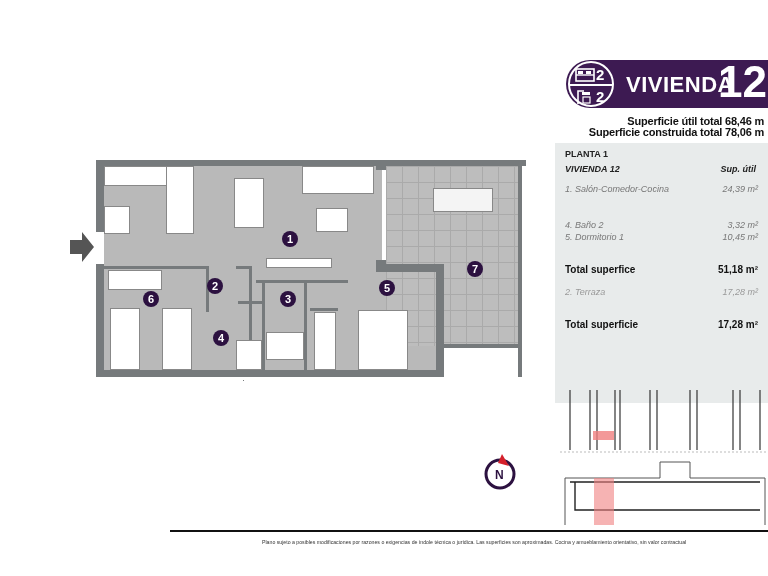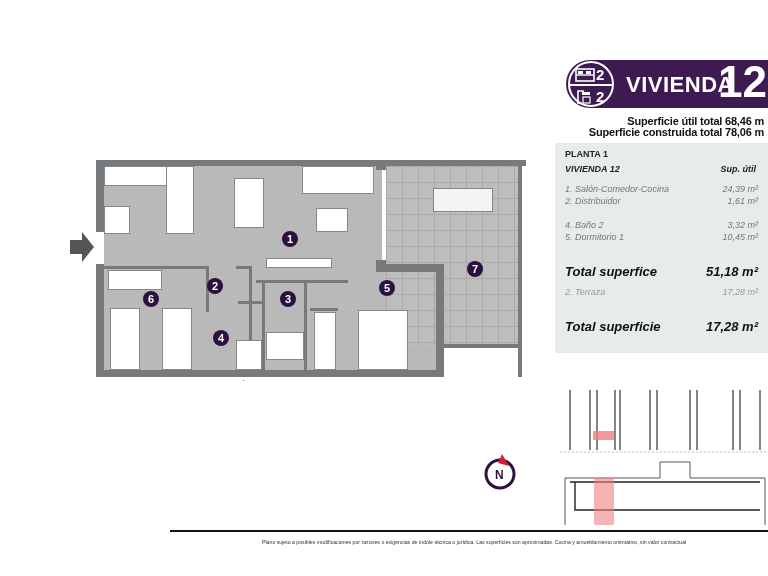--- a/index.html
+++ b/index.html
@@ -7,24 +7,24 @@
   .abs{position:absolute;}
   
   #badge{left:566px;top:60px;width:210px;height:48px;background:#3d1a52;border-radius:24px 0 0 24px;}
   #badge-circle{left:568px;top:61px;width:46px;height:46px;border-radius:50%;border:2px solid #fff;box-sizing:border-box;}
   #badge-circle .div{position:absolute;left:0;right:0;top:21px;height:2px;background:#fff;}
   .bcount{position:absolute;color:#fff;font-weight:bold;font-size:15px;left:26px;line-height:15px;}
   #badge-title{left:626px;top:72px;color:#fff;font-size:22px;font-weight:bold;letter-spacing:0.5px;}
   #badge-num{left:718px;top:57px;color:#fff;font-size:44px;font-weight:bold;line-height:50px;text-align:right;}
   .surf{right:4px;color:#111;font-size:11px;font-weight:bold;white-space:nowrap;letter-spacing:-0.2px;}
   
-  #panel{left:555px;top:143px;width:213px;height:210px;background:#e8ebeb;}
+  #panel{left:555px;top:143px;width:213px;height:260px;background:#e8ebeb;}
   .ptxt{position:absolute;font-size:9px;color:#222;}
   .prow{position:absolute;left:10px;right:10px;height:12px;font-size:9px;font-style:italic;color:#777;display:flex;justify-content:space-between;}
-  .ptot{position:absolute;left:10px;right:10px;font-size:13px;font-style:italic;font-weight:bold;color:#111;display:flex;justify-content:space-between;text-align:right;}
+  .ptot{position:absolute;left:10px;right:10px;font-size:10px;font-weight:bold;color:#111;display:flex;justify-content:space-between;text-align:right;}
   
   #plan{left:96px;top:160px;width:430px;height:217px;}
   .wall{position:absolute;background:#767a7c;}
   .floor{position:absolute;background:#b9b9b9;}
   .tile{position:absolute;background-color:#bdbdbd;background-image:linear-gradient(#aaa 1px,transparent 1px),linear-gradient(90deg,#aaa 1px,transparent 1px);background-size:16px 16px;}
   .furn{position:absolute;background:#fff;border:1px solid #888;box-sizing:border-box;}
   .num{position:absolute;width:16px;height:16px;border-radius:50%;background:#2c1140;color:#fff;font-size:11px;font-weight:bold;text-align:center;line-height:16px;}
   #footer-line{left:170px;top:530px;width:598px;height:2px;background:#111;}
   #footer-text{left:262px;top:539px;font-size:5.2px;color:#333;white-space:nowrap;}
 </style>
@@ -53,24 +53,20 @@
 <div class="abs surf" style="top:115px">Superficie útil total 68,46 m</div>
 <div class="abs surf" style="top:126px">Superficie construida total 78,06 m</div>
 
 <div id="panel" class="abs">
   <div class="ptxt" style="left:10px;top:6px;font-weight:bold">PLANTA 1</div>
   <div class="ptxt" style="left:10px;top:21px;font-weight:bold;font-style:italic">VIVIENDA 12</div>
   <div class="ptxt" style="right:12px;top:21px;font-weight:bold;font-style:italic">Sup. útil</div>
   <div class="prow" style="top:41px">
       <span>1. Salón-Comedor-Cocina</span>
       <span>24,39 m²</span>
-    </div>
-  <div class="prow" style="top:53px">
-      <span>2. Distribuidor</span>
-      <span>1,61 m²</span>
     </div>
   <div class="prow" style="top:77px">
       <span>4. Baño 2</span>
       <span>3,32 m²</span>
     </div>
   <div class="prow" style="top:89px">
       <span>5. Dormitorio 1</span>
       <span>10,45 m²</span>
     </div>
   <div class="ptot" style="top:121px">

